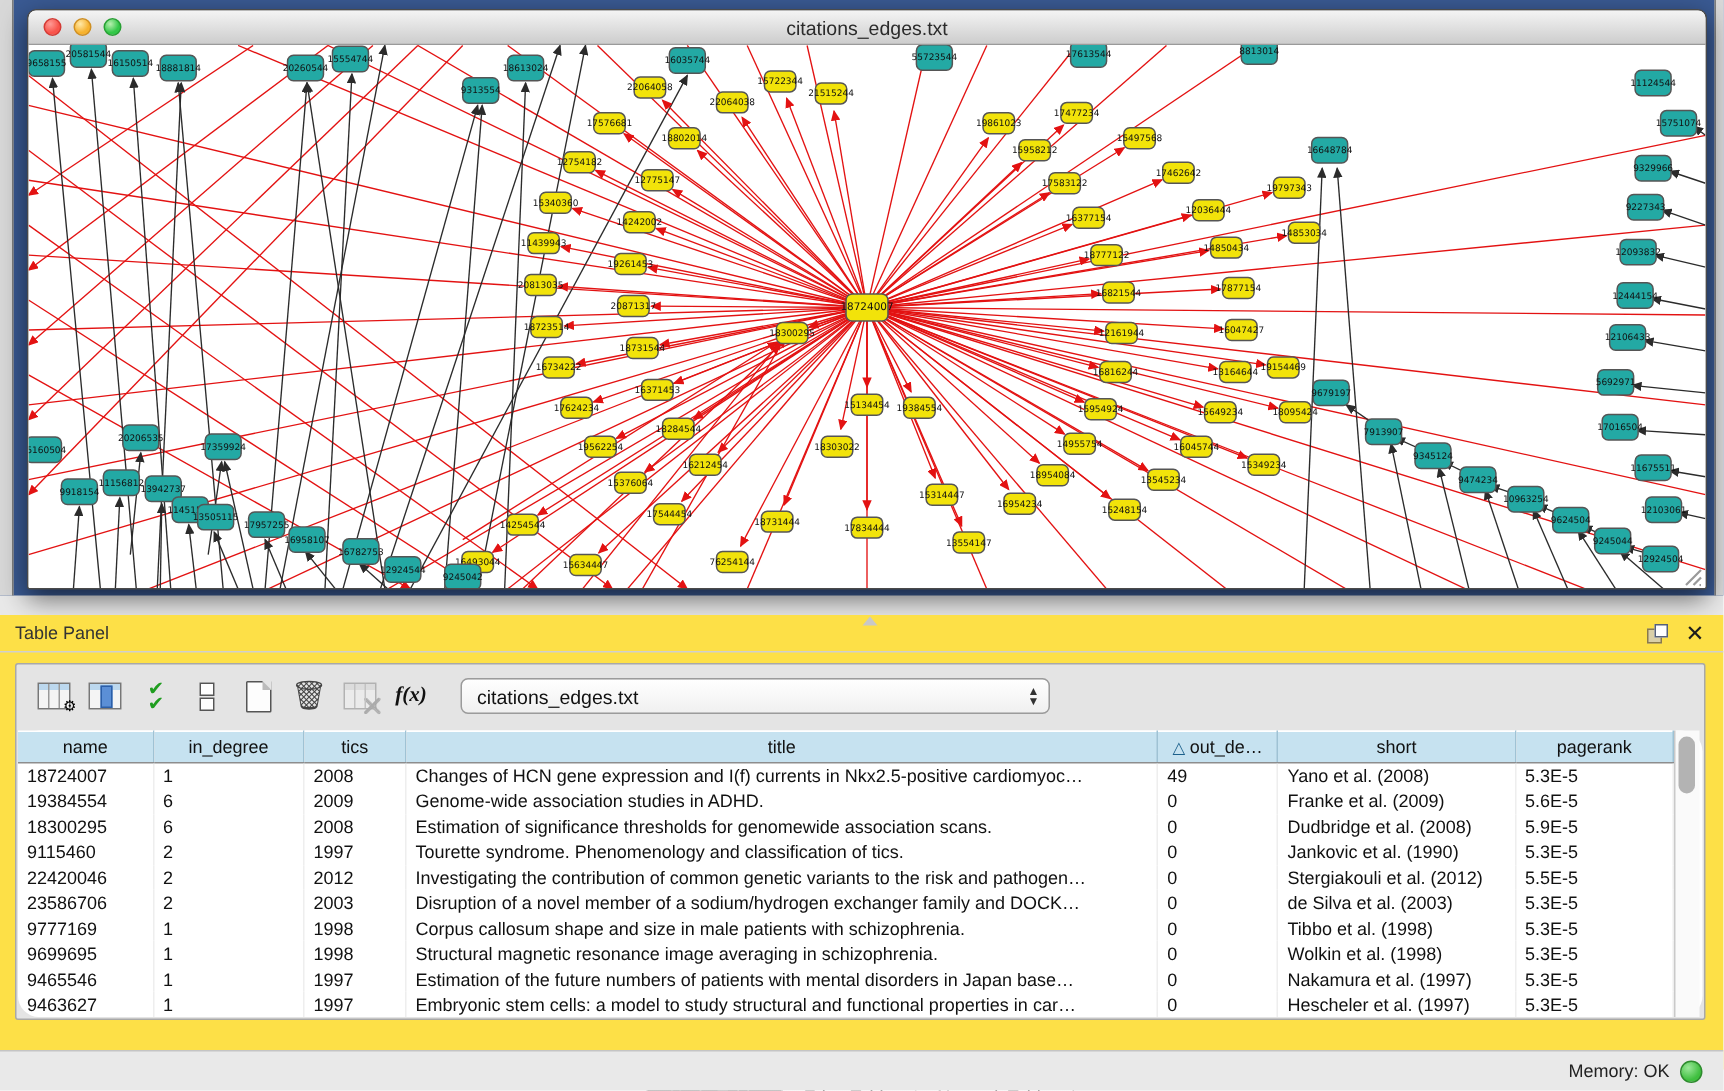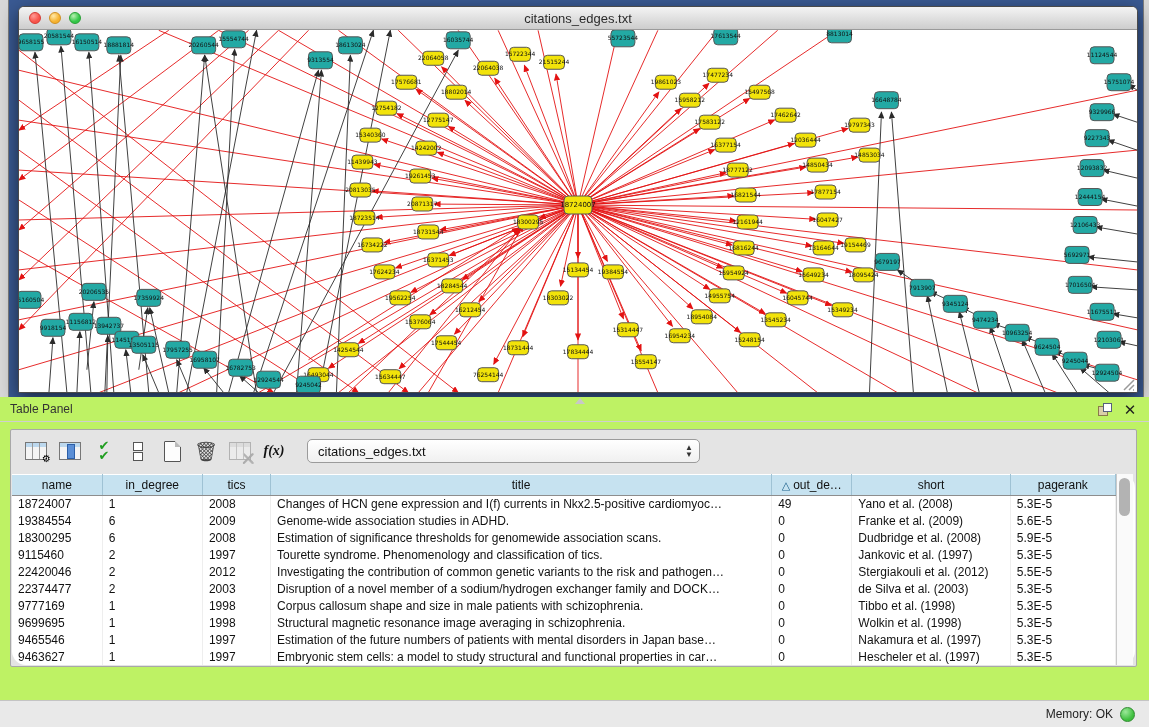--- a/index.html
+++ b/index.html
@@ -18,21 +18,21 @@
       border-bottom:1px solid #9a9a9a;position:relative;display:flex;align-items:center;justify-content:center;}
   .title-text{font-size:13px;color:#2b2b2b;}
   .lights{position:absolute;left:10px;top:5px;display:flex;gap:8px;}
   .light{width:12px;height:12px;border-radius:50%;box-sizing:border-box;}
   .light.red{background:radial-gradient(circle at 35% 30%,#ff9b96,#f8544b 60%);border:1px solid #d43a34;}
   .light.yellow{background:radial-gradient(circle at 35% 30%,#ffe9a8,#f6b22f 60%);border:1px solid #cf8f22;}
   .light.green{background:radial-gradient(circle at 35% 30%,#b8f0b0,#33c748 60%);border:1px solid #27a033;}
   .net-canvas{position:relative;width:1118px;height:363px;background:#ffffff;}
   .grip{position:absolute;right:2px;bottom:2px;}
   
-  .table-panel{position:absolute;left:0;top:397px;width:1149px;height:303px;background:#bef264;}
+  .table-panel{position:absolute;left:0;top:410px;width:1149px;height:303px;background:#fde047;}
   .panel-header{height:24px;display:flex;align-items:center;padding:0 10px;
       border-bottom:1px solid #cfcfcf;position:relative;}
   .panel-title{font-size:12px;color:#333;}
   .panel-header .spacer{flex:1;}
   .hicon{width:18px;height:18px;display:flex;align-items:center;justify-content:center;cursor:default;margin-left:8px;}
   .float-glyph{position:relative;width:12px;height:12px;}
   .float-glyph .sq1{position:absolute;left:0;top:3px;width:8px;height:8px;border:1.5px solid #8a7a4a;background:#d9cfa8;}
   .float-glyph .sq2{position:absolute;left:5px;top:0;width:7px;height:7px;border:1.5px solid #55607a;background:#fff;}
   .close-glyph{font-size:15px;font-weight:bold;color:#1c1c1c;line-height:1;}
   .panel-box{position:absolute;left:10px;top:32px;width:1127px;height:238px;
@@ -842,34 +842,34 @@
               <td>0</td>
               <td class="c-short">Dudbridge et al. (2008)</td>
               <td>5.9E-5</td>
             </tr>
             <tr>
               <td>9115460</td>
               <td>2</td>
               <td>1997</td>
               <td>Tourette syndrome. Phenomenology and classification of tics.</td>
               <td>0</td>
-              <td class="c-short">Jankovic et al. (1997)</td>
+              <td class="c-short">Jankovic et al. (1990)</td>
               <td>5.3E-5</td>
             </tr>
             <tr>
               <td>22420046</td>
               <td>2</td>
               <td>2012</td>
               <td>Investigating the contribution of common genetic variants to the risk and pathogen…</td>
               <td>0</td>
               <td class="c-short">Stergiakouli et al. (2012)</td>
               <td>5.5E-5</td>
             </tr>
             <tr>
-              <td>22374477</td>
+              <td>23586706</td>
               <td>2</td>
               <td>2003</td>
               <td>Disruption of a novel member of a sodium/hydrogen exchanger family and DOCK…</td>
               <td>0</td>
               <td class="c-short">de Silva et al. (2003)</td>
               <td>5.3E-5</td>
             </tr>
             <tr>
               <td>9777169</td>
               <td>1</td>

